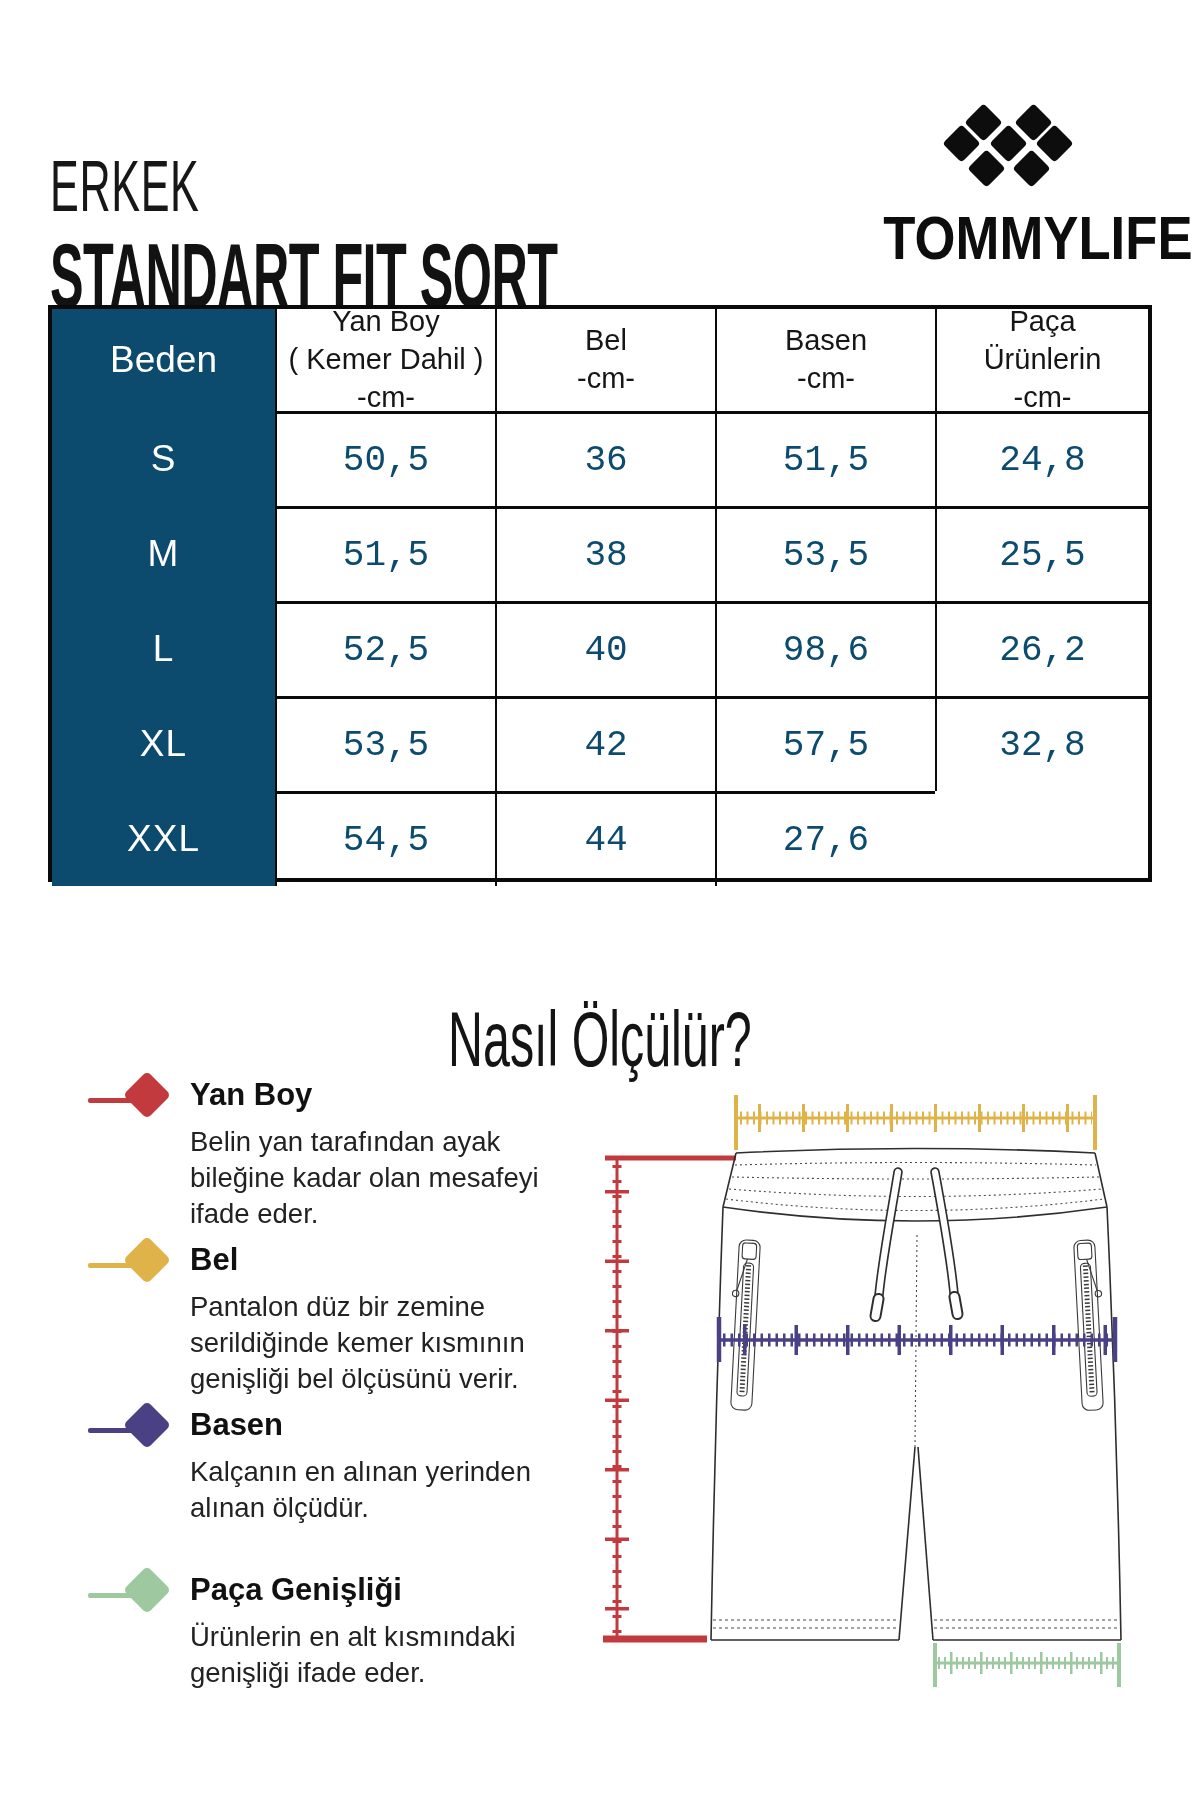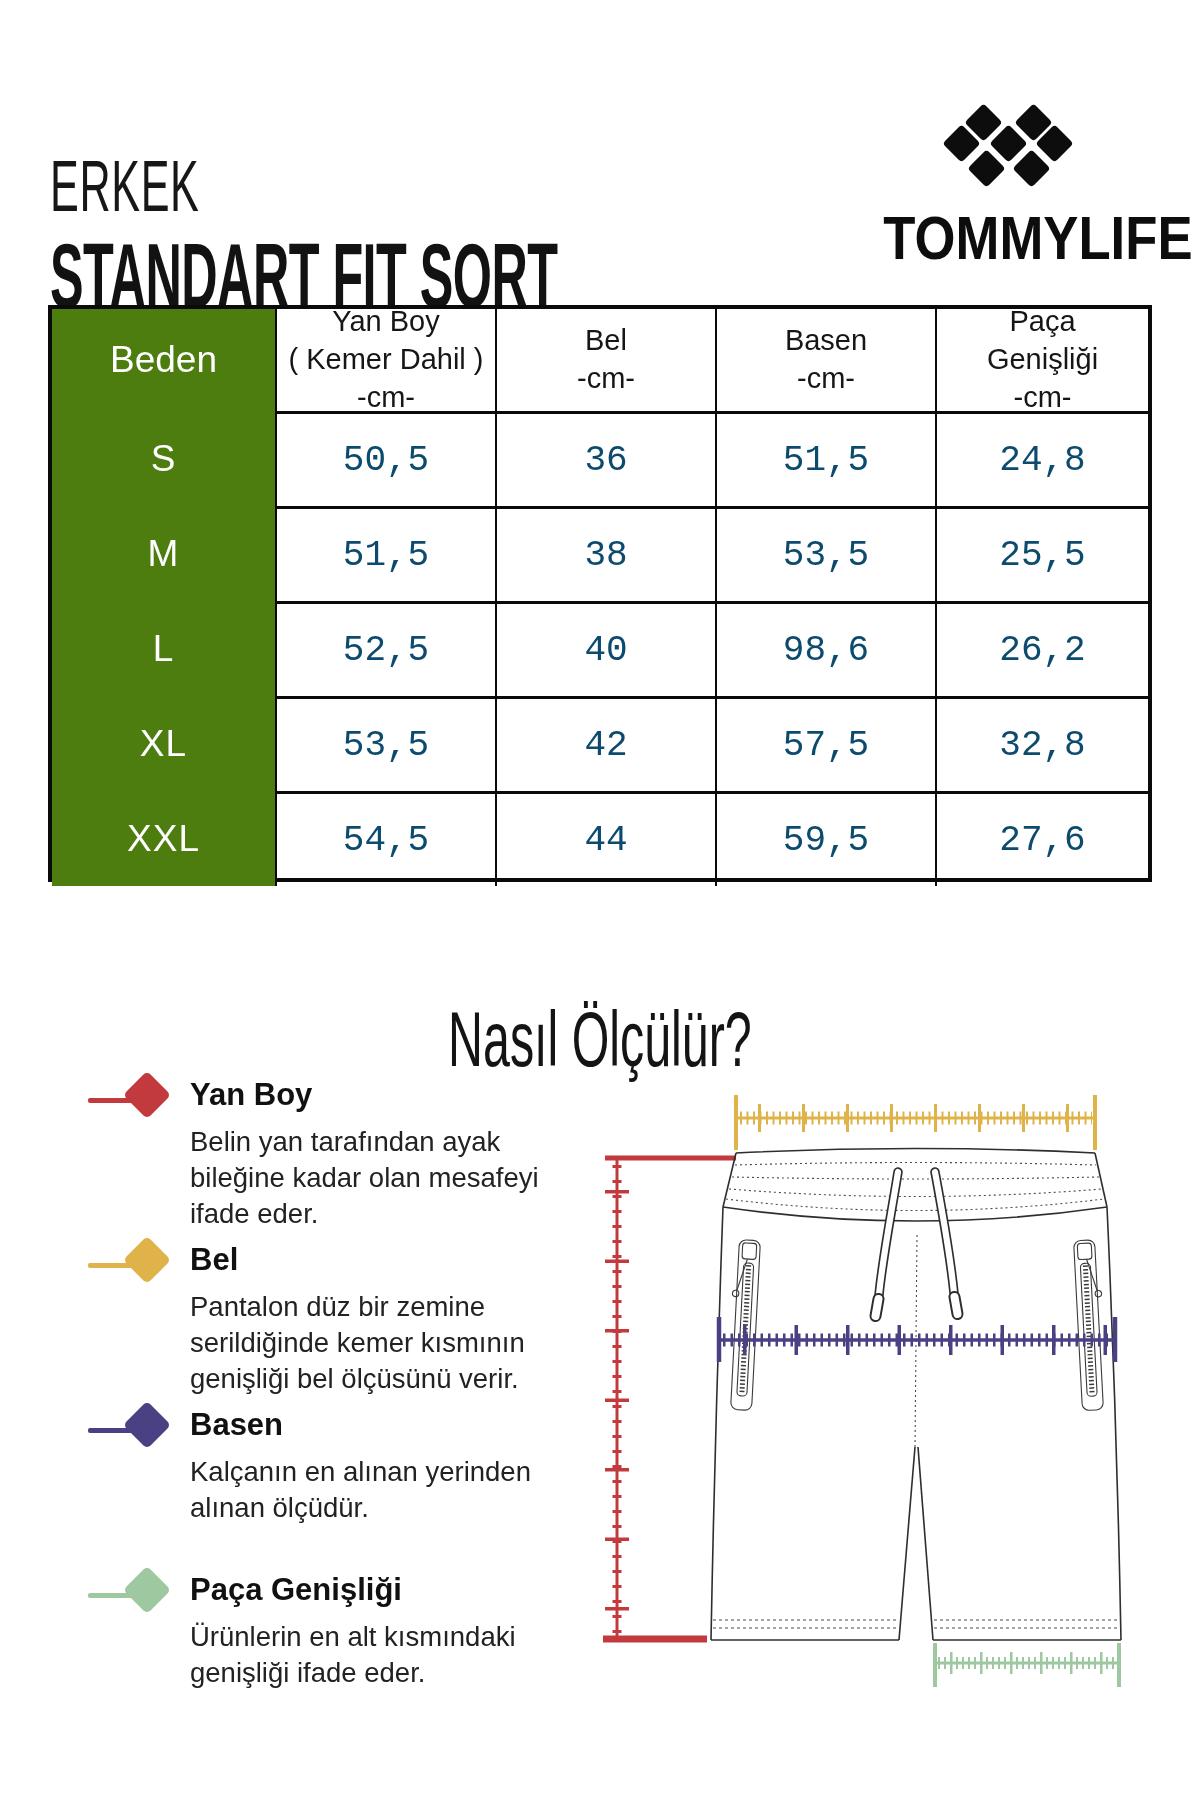--- a/index.html
+++ b/index.html
@@ -26,21 +26,21 @@
                 color:#0d0d0d; transform:scaleX(0.85); transform-origin:center top; white-space:nowrap; }
 
   
   .size-table {
     position:absolute; left:48px; top:305px; width:1104px; height:577px;
     display:grid; grid-template-columns:223px 220px 220px 220px 213px;
     grid-template-rows:102px repeat(5, 95px);
     border:4px solid #0a0a0a; box-sizing:border-box; background:#fff;
   }
   .cell { display:flex; align-items:center; justify-content:center; text-align:center; }
-  .black-cell { background:#4d7c0f; color:#fff; }
+  .black-cell { background:#0c4a6e; color:#fff; }
   .vline { border-left:2.5px solid #0a0a0a; }
   .hline { border-top:3px solid #0a0a0a; }
   .col-head { font-size:29px; line-height:1.3; white-space:pre-line; color:#161616; }
   .size-head { font-size:37px; }
   .size-label { font-size:37px; letter-spacing:1px; }
   .data-cell { font-size:36px; color:#0c4a6e;font-family:Liberation Mono, monospace; }
 
   
   .measure-heading { position:absolute; left:0; top:972px; width:1200px; text-align:center;
                      font-size:78px; line-height:1; font-weight:500; color:#141414;margin-top:28px; }
@@ -96,21 +96,21 @@
 
     <div class="cell black-cell size-head">Beden</div>
     <div class="cell vline col-head">Yan Boy
 ( Kemer Dahil )
 -cm-</div>
     <div class="cell vline col-head">Bel
 -cm-</div>
     <div class="cell vline col-head">Basen
 -cm-</div>
     <div class="cell vline col-head">Paça
-Genişliği
+Ürünlerin
 -cm-</div>
 
     <div class="cell black-cell size-label">S</div>
     <div class="cell vline hline data-cell">50,5</div>
     <div class="cell vline hline data-cell">36</div>
     <div class="cell vline hline data-cell">51,5</div>
     <div class="cell vline hline data-cell">24,8</div>
 
     <div class="cell black-cell size-label">M</div>
     <div class="cell vline hline data-cell">51,5</div>
@@ -126,21 +126,20 @@
 
     <div class="cell black-cell size-label">XL</div>
     <div class="cell vline hline data-cell">53,5</div>
     <div class="cell vline hline data-cell">42</div>
     <div class="cell vline hline data-cell">57,5</div>
     <div class="cell vline hline data-cell">32,8</div>
 
     <div class="cell black-cell size-label">XXL</div>
     <div class="cell vline hline data-cell">54,5</div>
     <div class="cell vline hline data-cell">44</div>
-    <div class="cell vline hline data-cell">59,5</div>
     <div class="cell vline hline data-cell">27,6</div>
   </div>
 
   <div class="measure-heading">
     <span class="cond">Nasıl Ölçülür?</span>
   </div>
 
   <div class="legend-item" style="top:1078px">
     <span class="legend-marker">
       <span class="legend-line" style="background: rgb(194, 58, 62);"></span>

